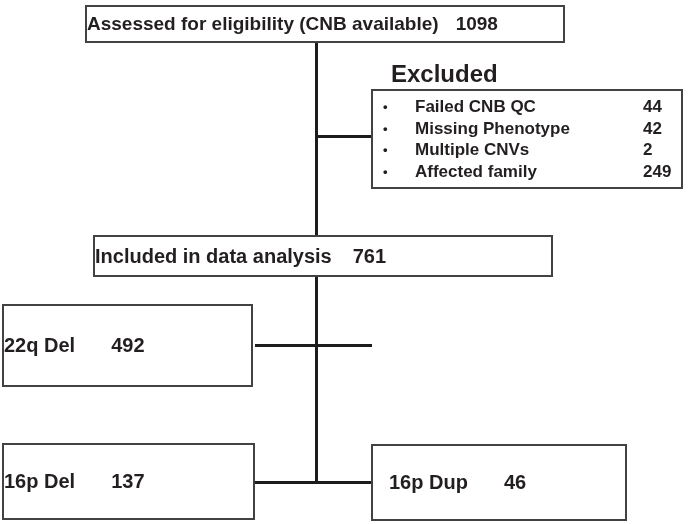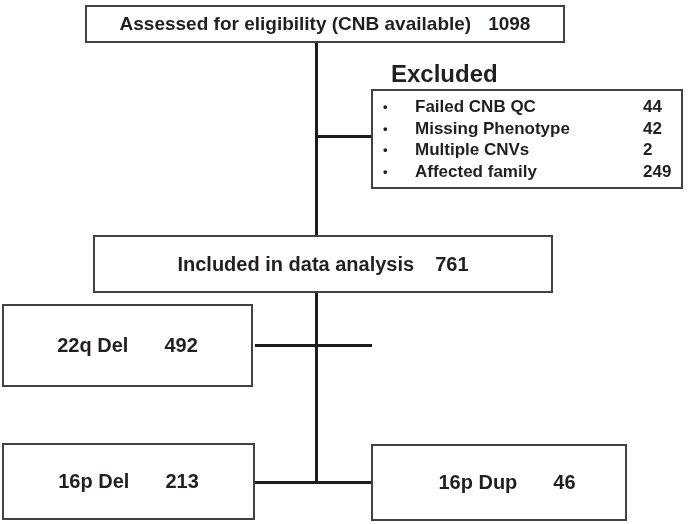--- a/index.html
+++ b/index.html
@@ -29,30 +29,29 @@
   #hrow2   { left: 255px; top: 481px; width: 117px; height: 3px; }
 
   
   .box {
     position: absolute;
     background: #ffffff;
     border: 2px solid #424242;
     box-sizing: border-box;
     display: flex;
     align-items: center;
-    justify-content: center;
     white-space: nowrap;
     z-index: 2;
   }
   .num { display: inline-block; }
 
   #assessed { left: 85px;  top: 5px;   width: 480px; height: 38px; font-size: 19px; }
   #assessed .num { margin-left: 17px; }
 
-  #included { left: 93px;  top: 235px; width: 460px; height: 58px; font-size: 20px; }
+  #included { left: 93px;  top: 235px; width: 460px; height: 42px; font-size: 20px; }
   #included .num { margin-left: 21px; }
 
   .group-box { font-size: 20px; }
   .group-box .num { margin-left: 36px; }
   #b22qdel { left: 2px;   top: 304px; width: 251px; height: 83px; }
   #b22qdup { left: 371px; top: 306px; width: 256px; height: 82px; }
   #b16pdel { left: 2px;   top: 443px; width: 253px; height: 77px; }
   #b16pdup { left: 371px; top: 444px; width: 256px; height: 77px; padding-left: 16px; }
 
   
@@ -133,20 +132,20 @@
     <span>Included in data analysis</span>
     <span class="num">761</span>
   </div>
 
   <div class="box group-box" id="b22qdel">
     <span>22q Del</span>
     <span class="num">492</span>
   </div>
   <div class="box group-box" id="b16pdel">
     <span>16p Del</span>
-    <span class="num">213</span>
+    <span class="num">137</span>
   </div>
   <div class="box group-box" id="b16pdup">
     <span>16p Dup</span>
     <span class="num">46</span>
   </div>
 
 </div>
 
 </body></html>

